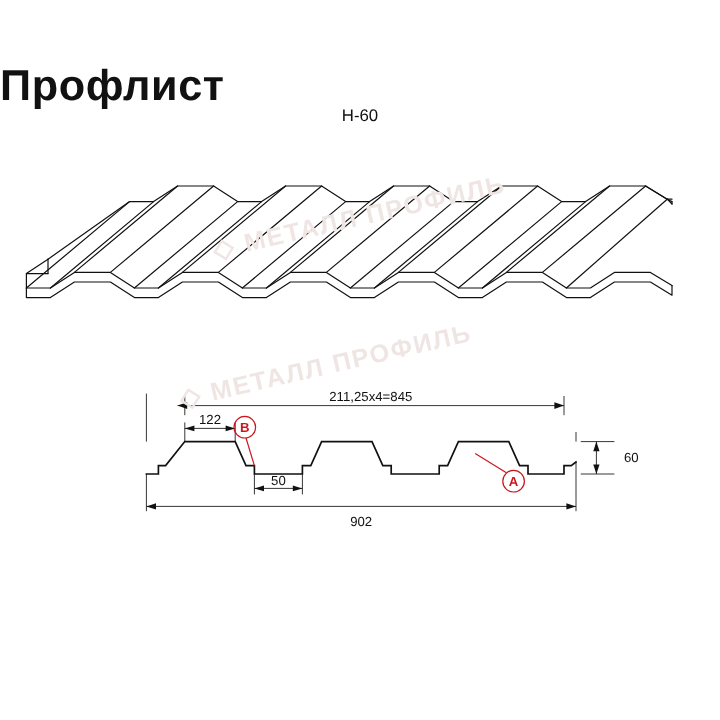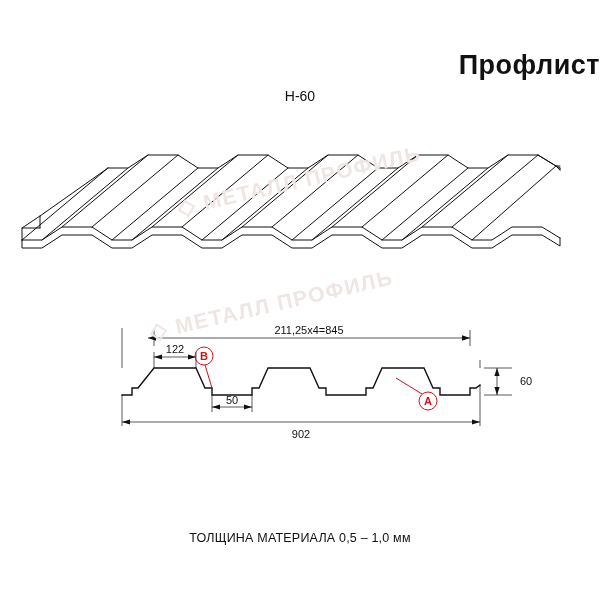--- a/index.html
+++ b/index.html
@@ -18,22 +18,22 @@
   .page {
     position: relative;
     width: 600px;
     height: 600px;
   }
   .title {
     position: absolute;
     top: 50px;
     left: 0;
     width: 600px;
-    text-align: right;
-    font-size: 27px;
+    text-align: left;
+    font-size: 36px;
     font-weight: bold;
     letter-spacing: 0.5px;
     color: #111111;
   }
   .subtitle {
     position: absolute;
     top: 88px;
     left: 0;
     width: 600px;
     text-align: center;
@@ -219,14 +219,13 @@
     </svg>
   </div>
 
   <div class="wm wm-1">
     <span class="wm-mark">◇</span><span>МЕТАЛЛ ПРОФИЛЬ</span>
   </div>
   <div class="wm wm-2">
     <span class="wm-mark">◇</span><span>МЕТАЛЛ ПРОФИЛЬ</span>
   </div>
 
-  <div class="footer">ТОЛЩИНА МАТЕРИАЛА 0,5 – 1,0 мм</div>
 </div>
 
 </body></html>

